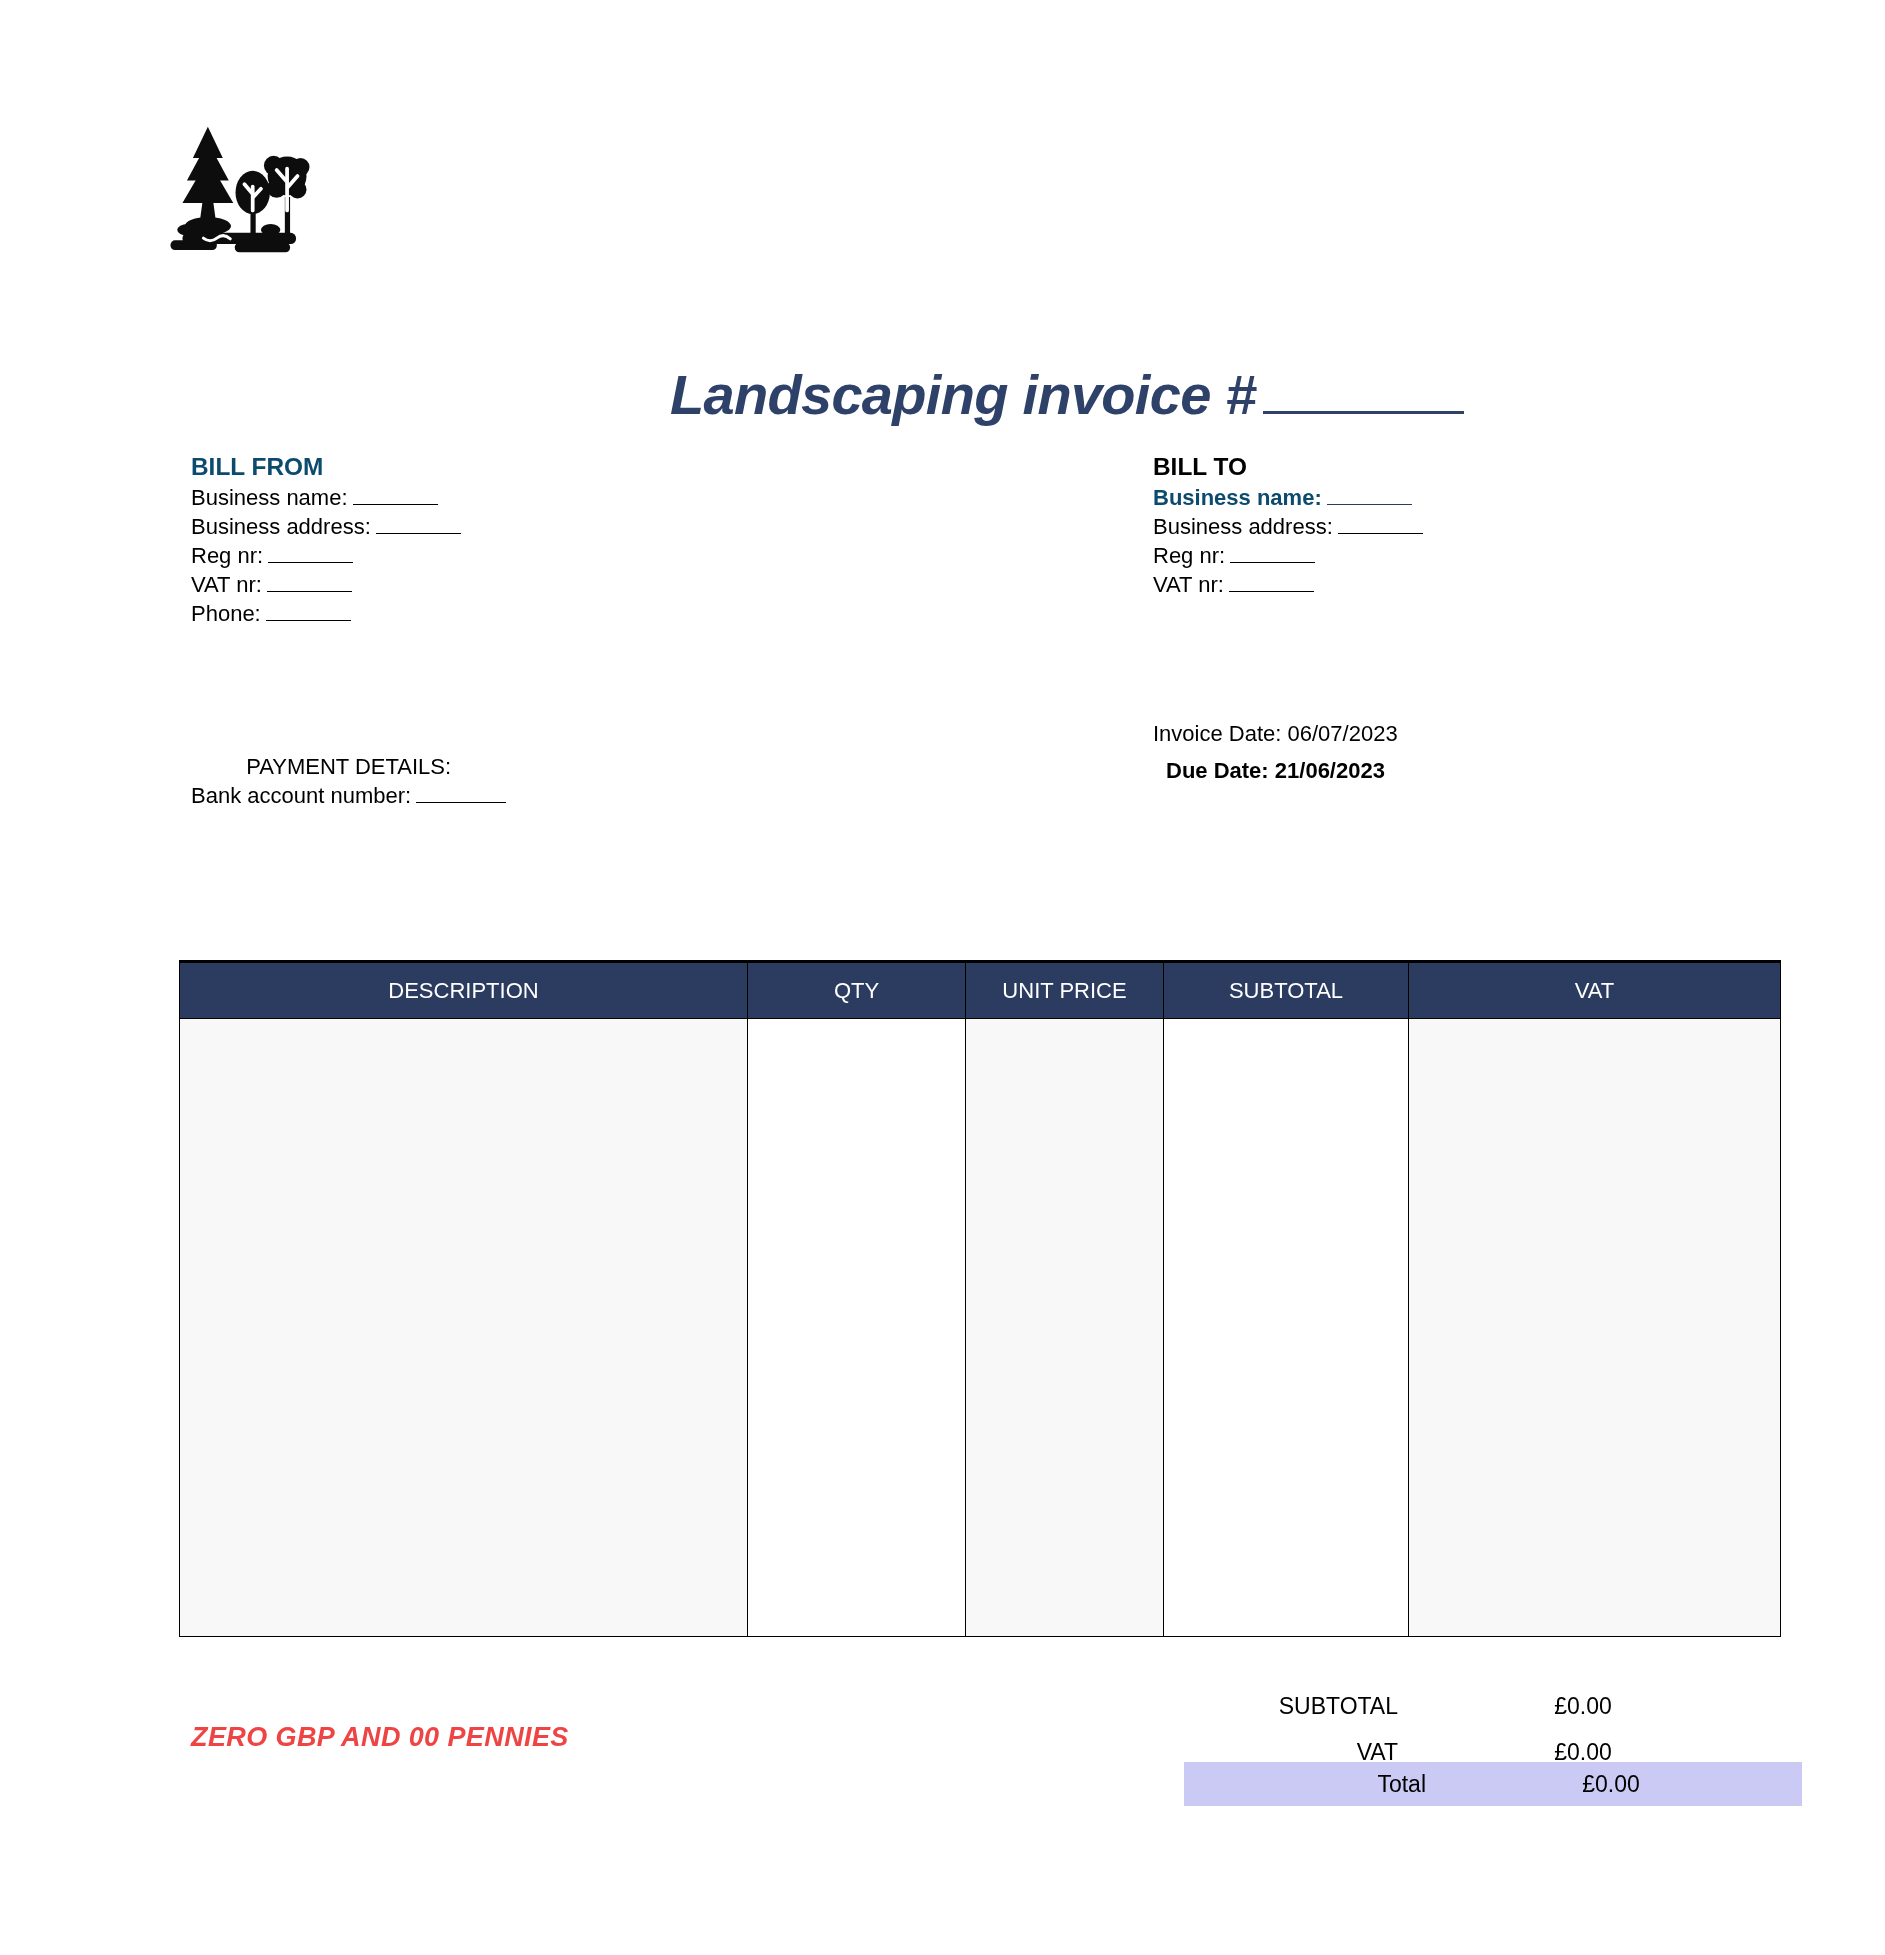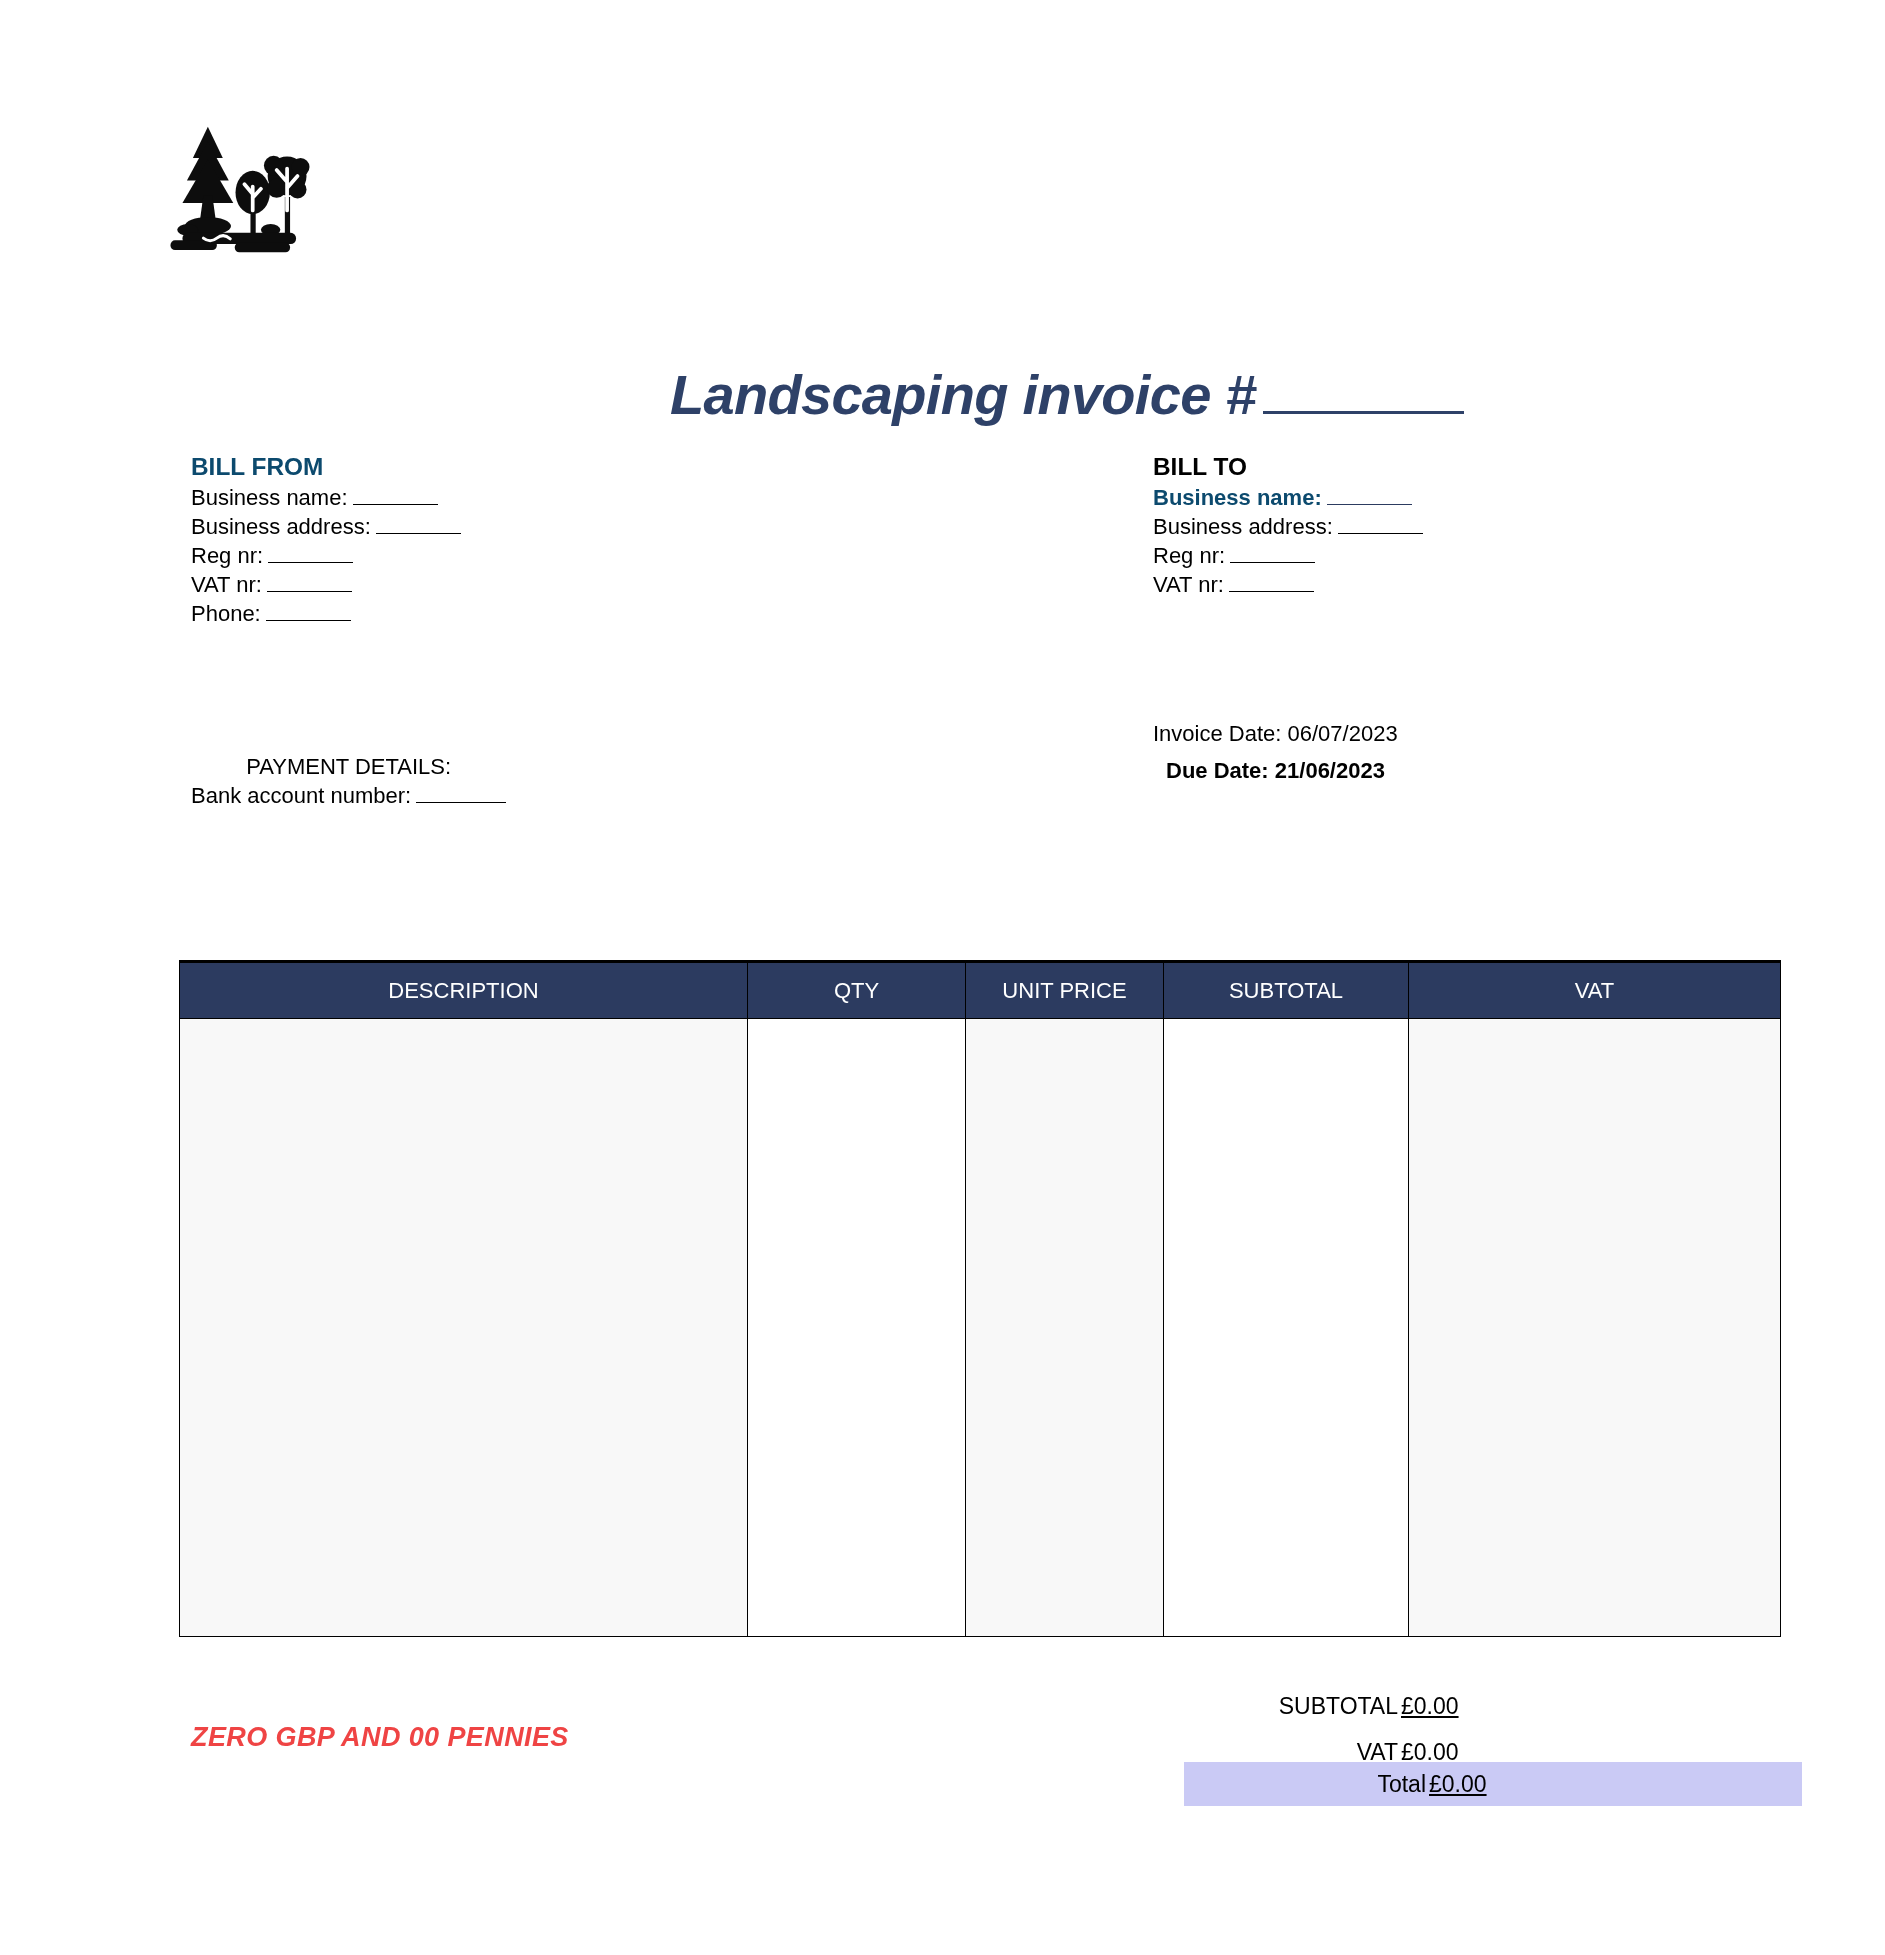--- a/index.html
+++ b/index.html
@@ -56,21 +56,21 @@
   .c4{flex:1;}
   .shade{background:#F8F8F8;}
   .plain{background:#FFFFFF;}
 
   
   .totals-row{
     left:1156px;width:618px;display:flex;align-items:center;
     font-size:23px;line-height:30px;
   }
   .totals-row .tlabel{width:245px;text-align:right;box-sizing:border-box;padding-right:3px;}
-  .totals-row .tvalue{flex:1;text-align:left;box-sizing:border-box;padding-right:9px;text-decoration:underline;}
+  .totals-row .tvalue{flex:1;text-align:center;box-sizing:border-box;padding-right:9px;}
   .row-subtotal{top:1689px;height:33px;}
   .row-vat{top:1735px;height:33px;}
   .row-total{top:1762px;height:44px;background:#CACAF5;margin-left:28px;}
 
   .amount-words{
     left:191px;top:1722px;font-size:27px;font-weight:bold;font-style:italic;
     color:#ef4444;white-space:nowrap;letter-spacing:0.4px;
   }
 </style>
 </head>

